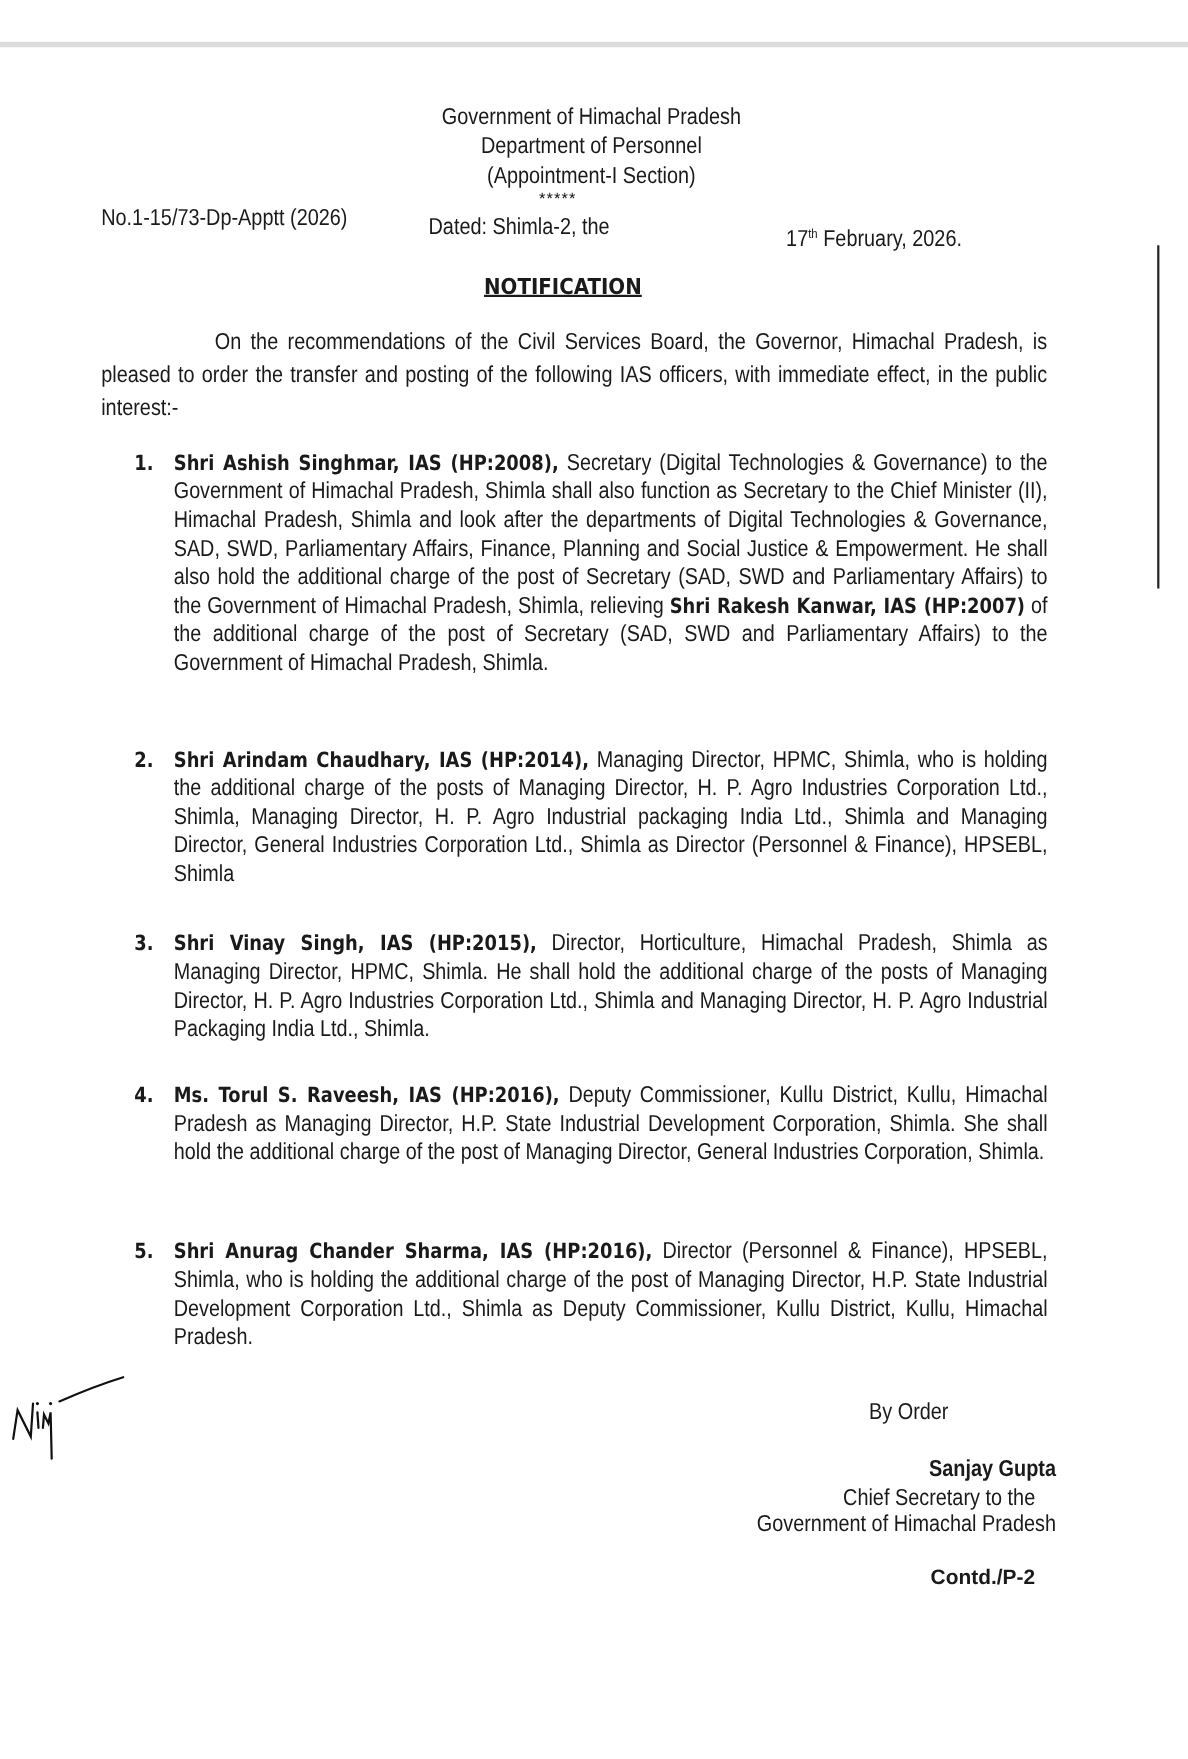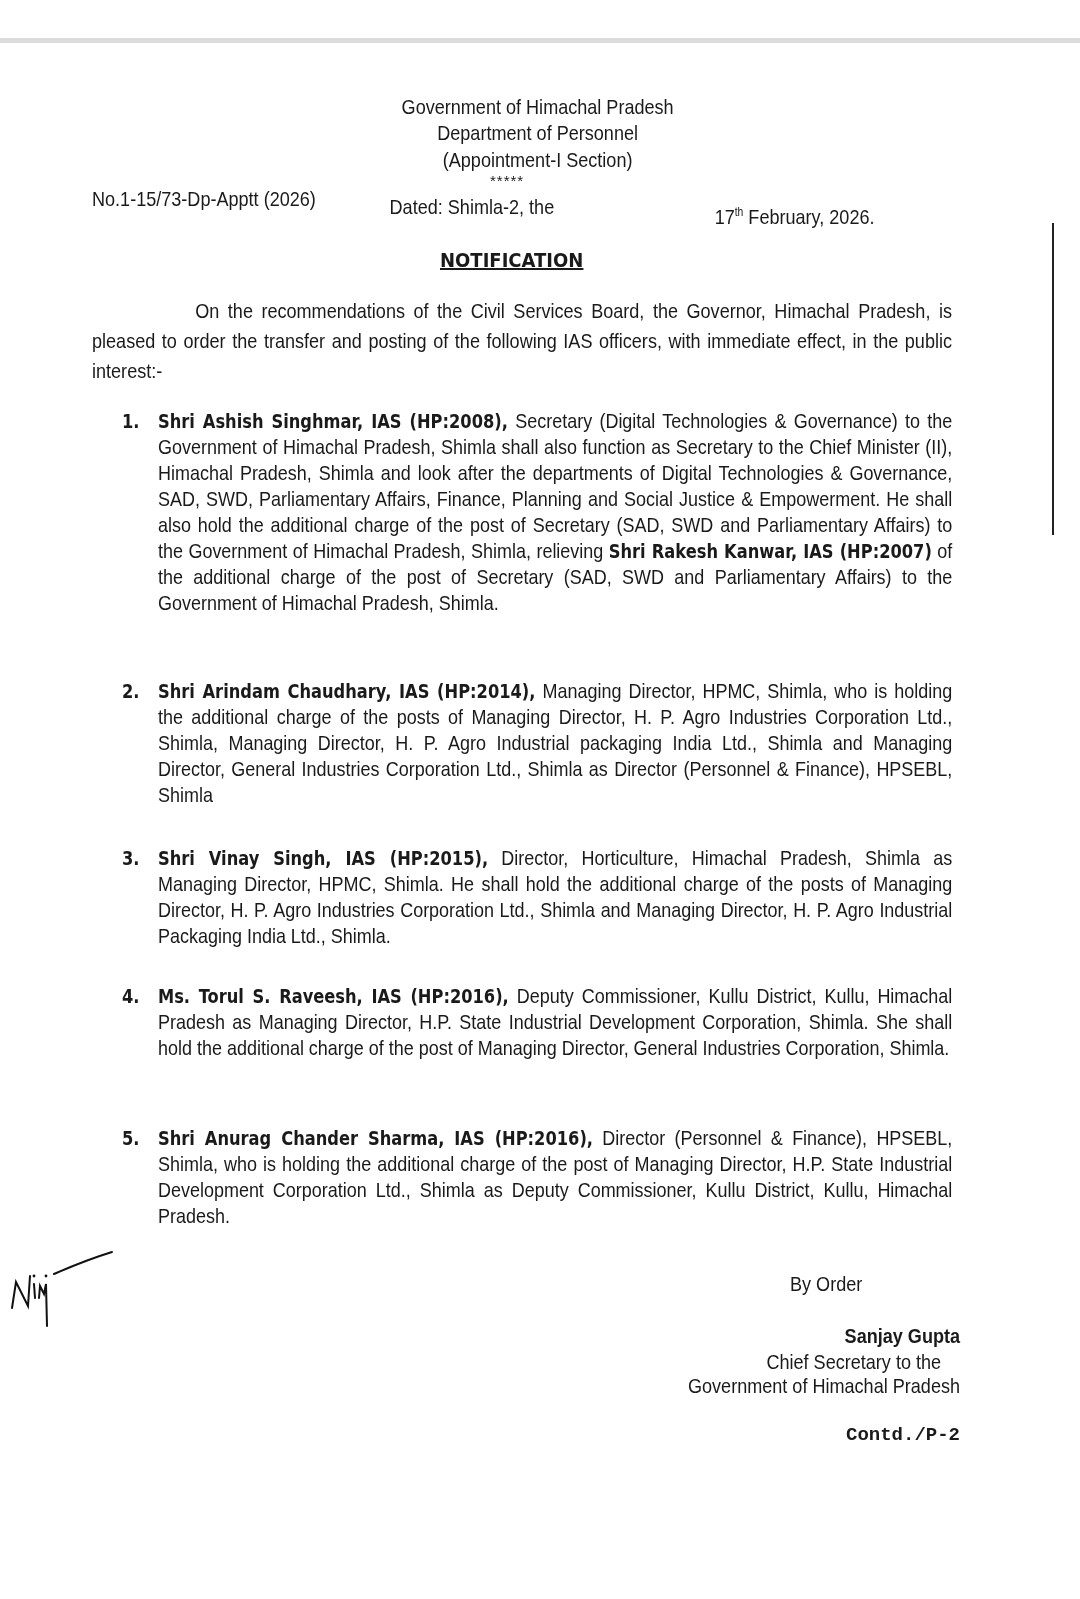--- a/index.html
+++ b/index.html
@@ -33,21 +33,21 @@
     .i5 { top: 1125px; }
     .sig-img { position: absolute; left: 6px; top: 1246px; width: 110px; height: 90px; }
     .byorder { position: absolute; left: 790px; top: 1272px; font-size: 21px; transform: scaleX(0.86); transform-origin: 0 0; }
     .signer { position: absolute; left: 0; width: 960px; text-align: right; font-size: 21px; transform: scaleX(0.86); transform-origin: 960px 0; }
     .s-name { top: 1324px; font-weight: bold; right: 0; padding-right: 22px; }
     .s-d1 { top: 1350px; }
     .s-d2 { top: 1374px; }
     .s-name, .s-d1, .s-d2 { position: absolute; }
     .s-name { width: 960px; }
     .s-d1 { width: 938px; }
-    .contd { position: absolute; left: 846px; top: 1424px; font-family: Liberation Mono, monospace; font-weight: bold; font-size: 19px; }
+    .contd { position: absolute; left: 846px; top: 1424px; font-family: Liberation Sans, sans-serif; font-weight: bold; font-size: 19px; }
     .margin-line { position: absolute; left: 1052px; top: 223px; width: 2px; height: 312px; background: #222; }
   </style>
 </head>
 <body>
 
 <div class="top-rule"></div>
 
 <div class="doc">
 
   <div class="hdr-line hdr1">Government of Himachal Pradesh</div>

